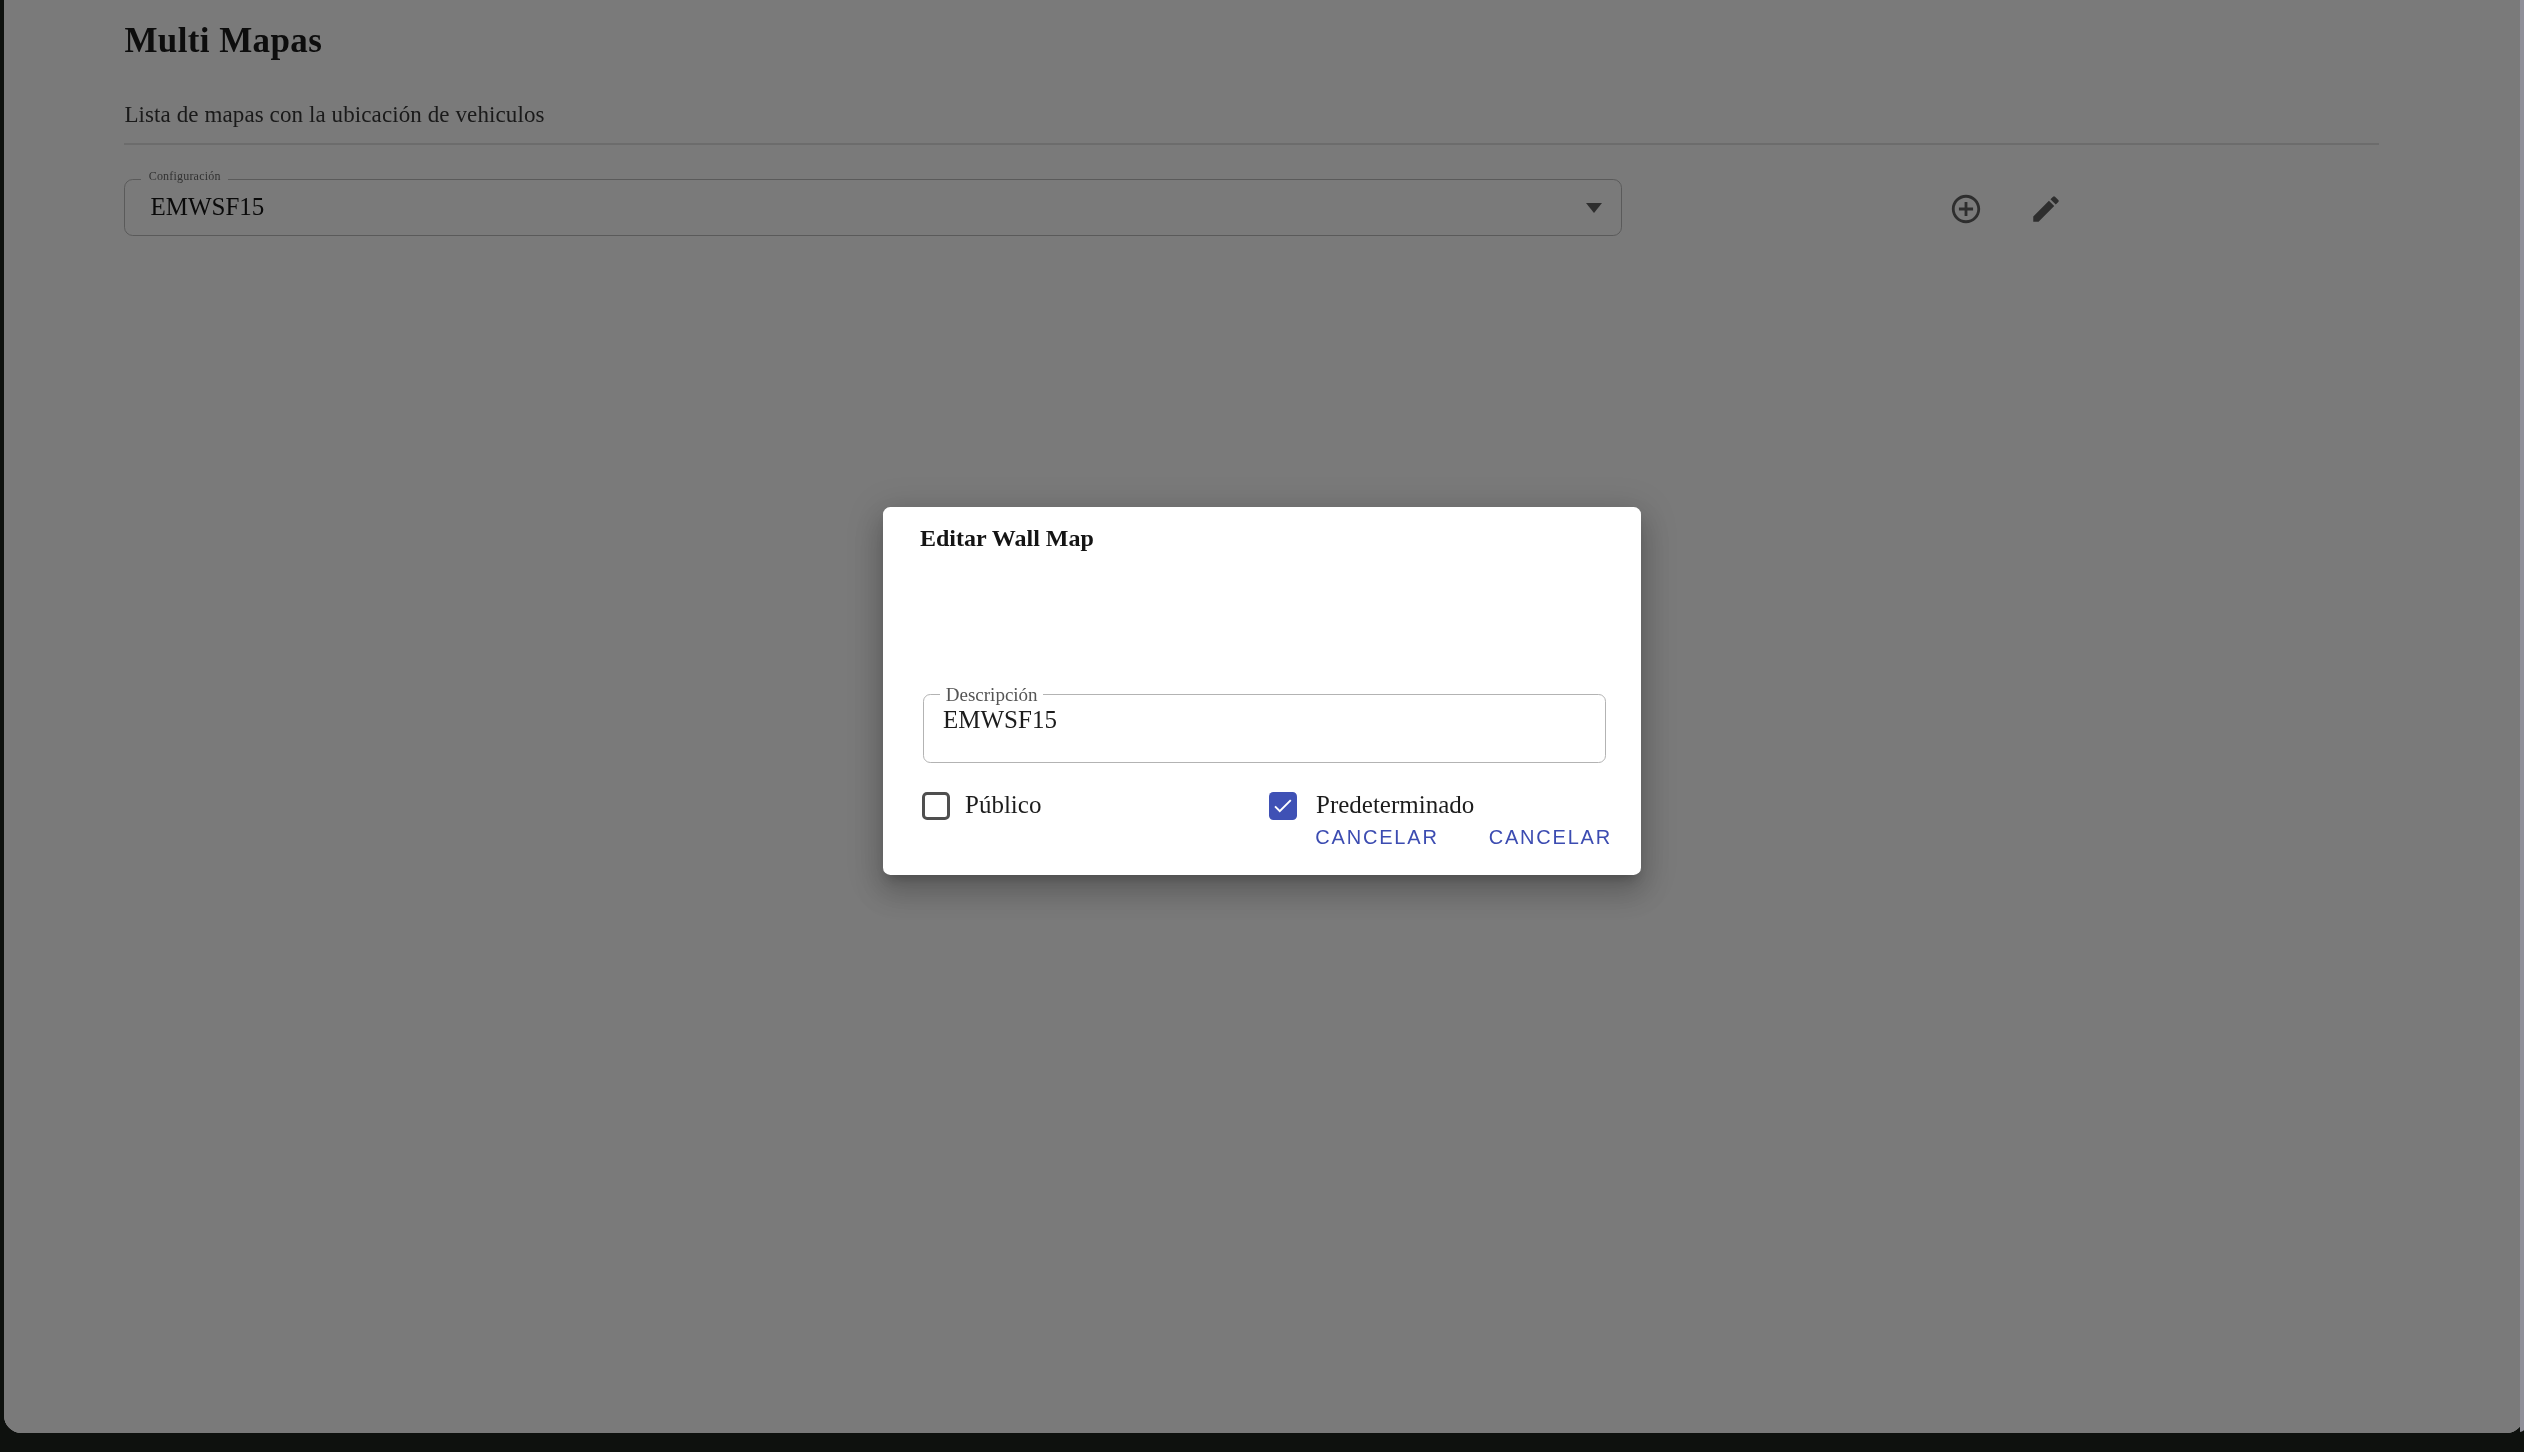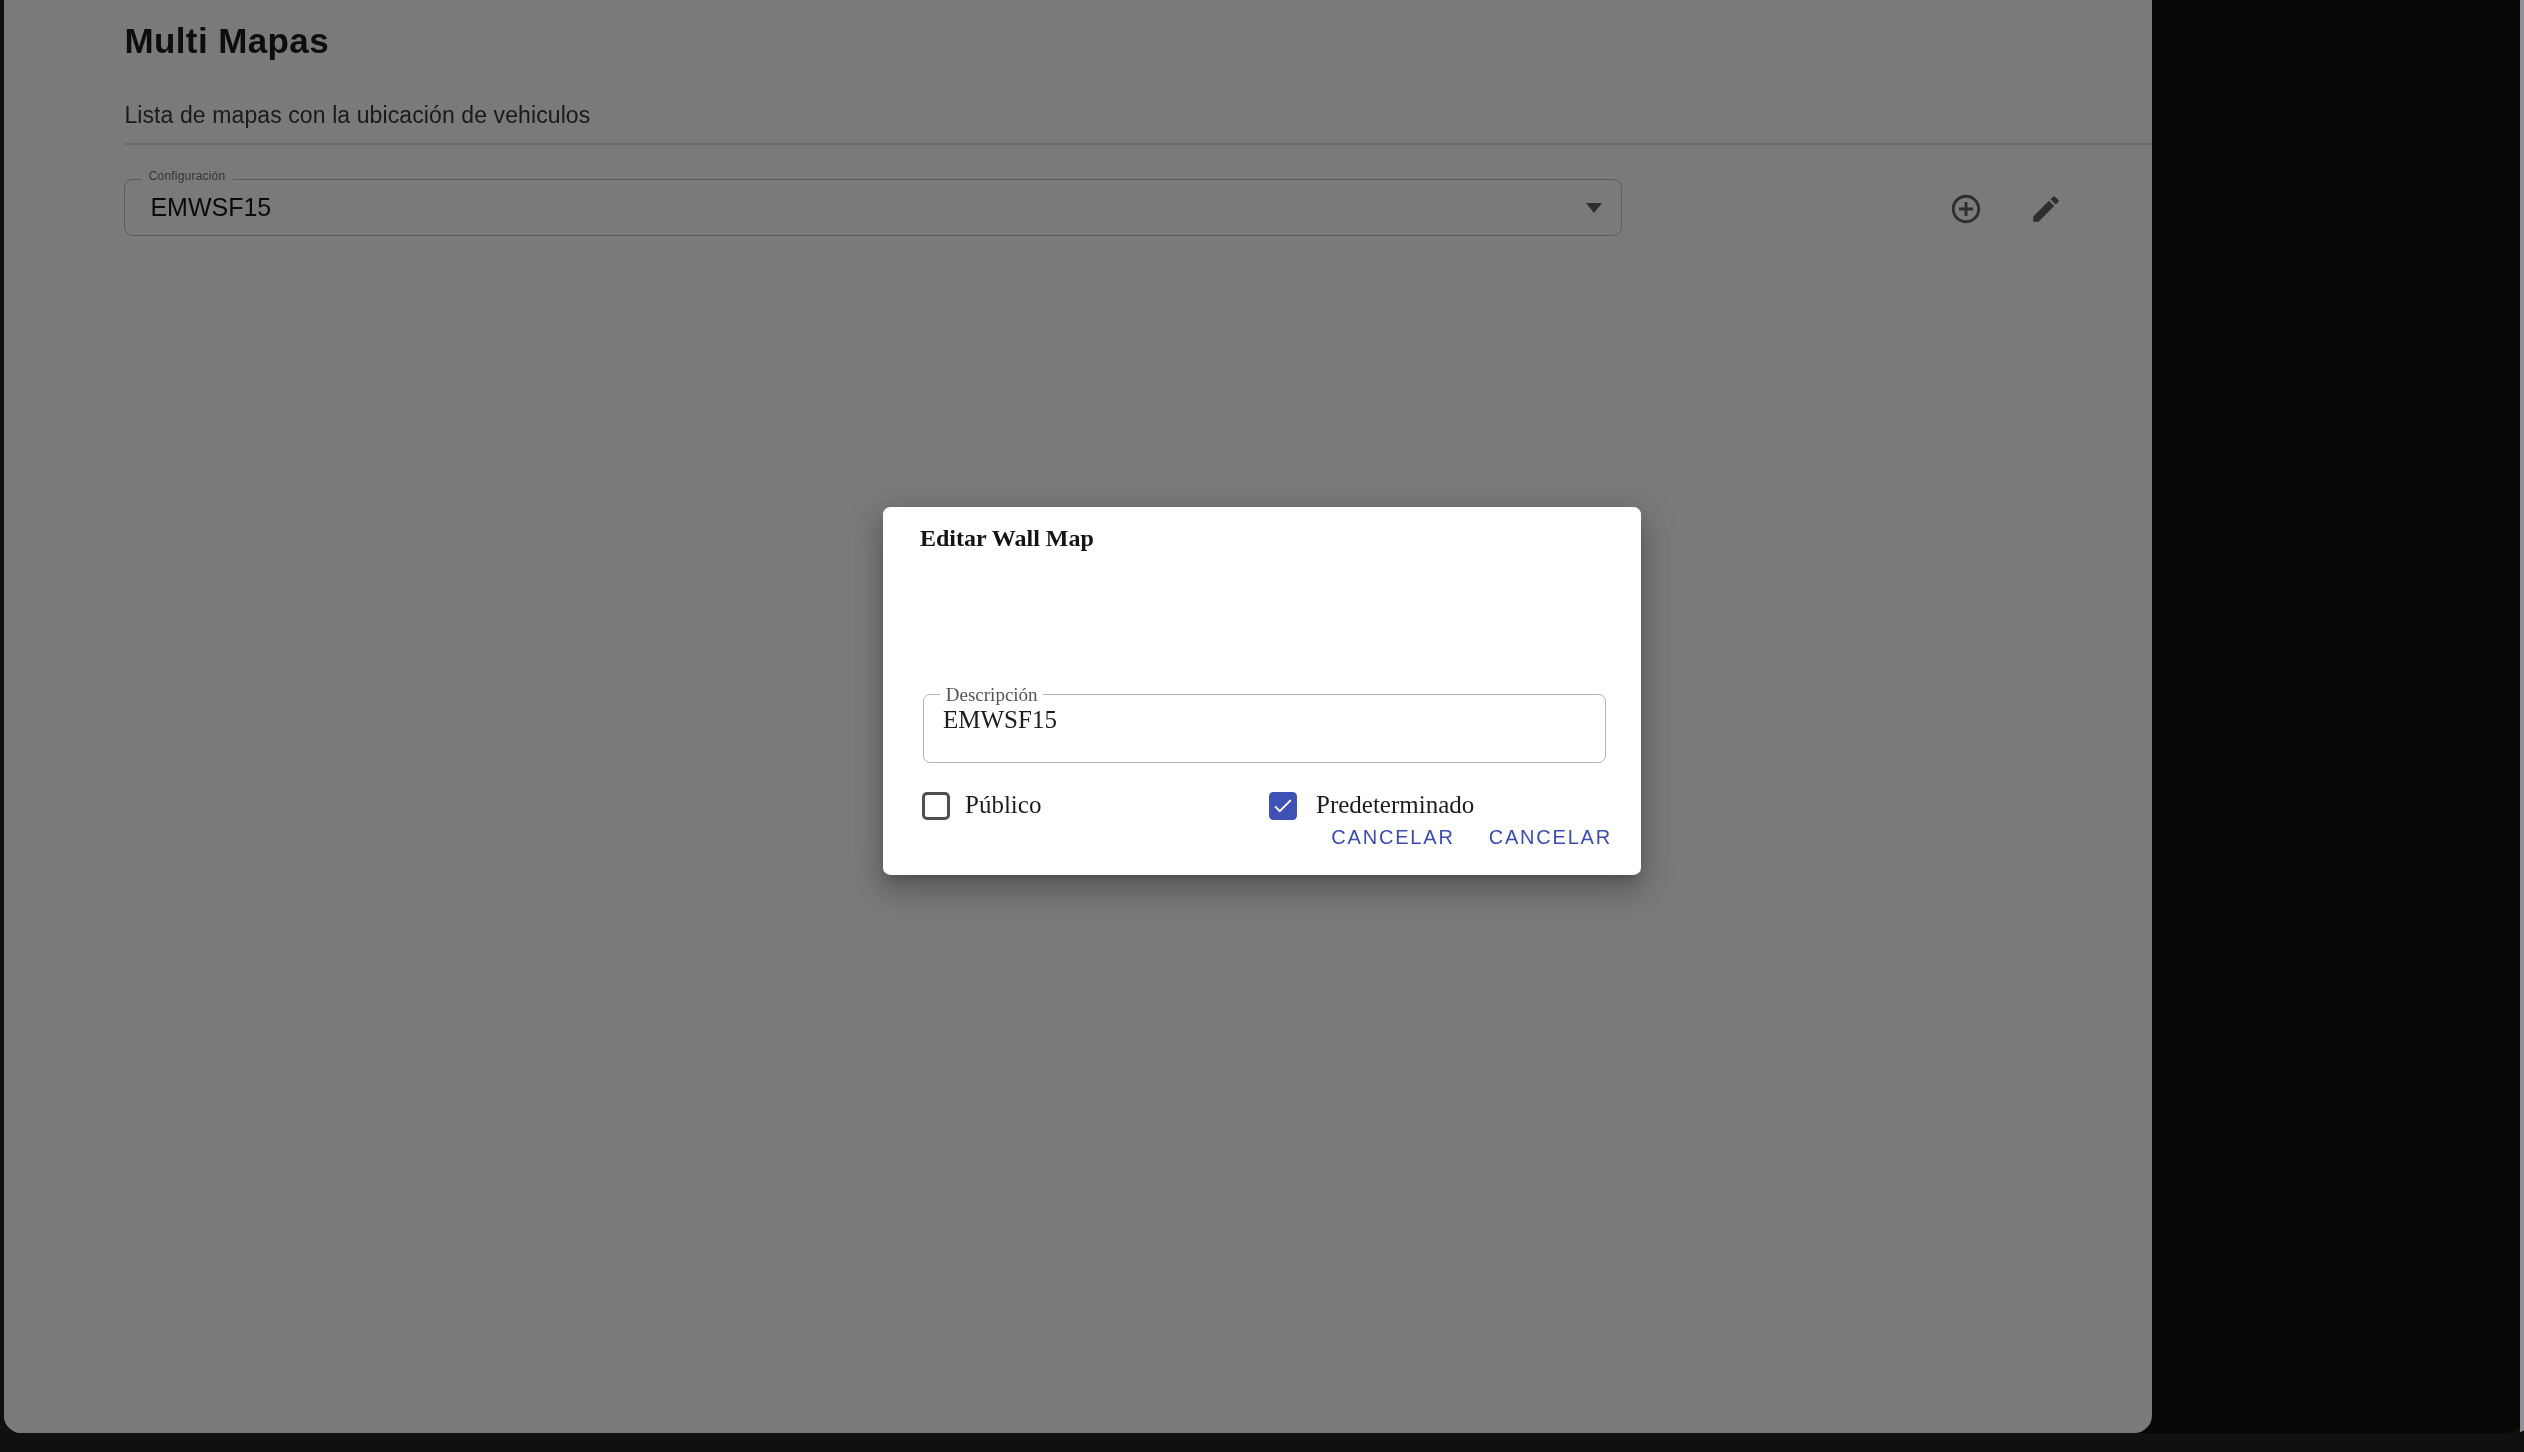--- a/index.html
+++ b/index.html
@@ -5,24 +5,25 @@
   * { box-sizing: border-box; margin: 0; padding: 0; }
   html,body { width: 2525px; height: 1452px; }
   body {
     background: #0e110e;
     font-family: "Liberation Sans", sans-serif;
     position: relative;
     overflow: hidden;
   }
   .panel {
     position: absolute; left: 4.4px; top: 0;
-    width: 2148px; height: 1433px;
+    width: 2520px; height: 1433px;
     background: #ffffff;
     border-radius: 0 0 17.5px 17.5px;
     overflow: hidden;
+    font-family: Liberation Serif, serif;
   }
   
   .page-title {
     position: absolute; left: 120px; top: 20.5px;
     font-size: 35px; font-weight: bold; letter-spacing: 0.4px;
     color: #1d1d1d;
   }
   .page-subtitle {
     position: absolute; left: 120px; top: 102px;
     font-size: 23px; font-weight: normal; color: #383838;
@@ -136,21 +137,21 @@
   .checkbox.checked svg { width: 23.4px; height: 23.4px; }
   .checkbox-label {
     position: absolute; top: -1.5px;
     font-family: "Liberation Serif", serif;
     font-size: 25px; color: #1d1d1d;
   }
   .label-publico { left: 82px; }
   .label-predeterminado { left: 433px; }
   .actions {
     position: absolute; right: 16px; bottom: 16px;
-    display: flex; gap: 8px;
+    display: flex; gap: 24px;
   }
   .text-btn {
     border: none; background: transparent; cursor: pointer;
     font-family: "Liberation Sans", sans-serif;
     font-size: 20px; font-weight: 500; letter-spacing: 1.8px;
     color: #3c4cb1; padding: 10.2px 13px; border-radius: 5.8px;
   }
 </style>
 </head>
 <body>

